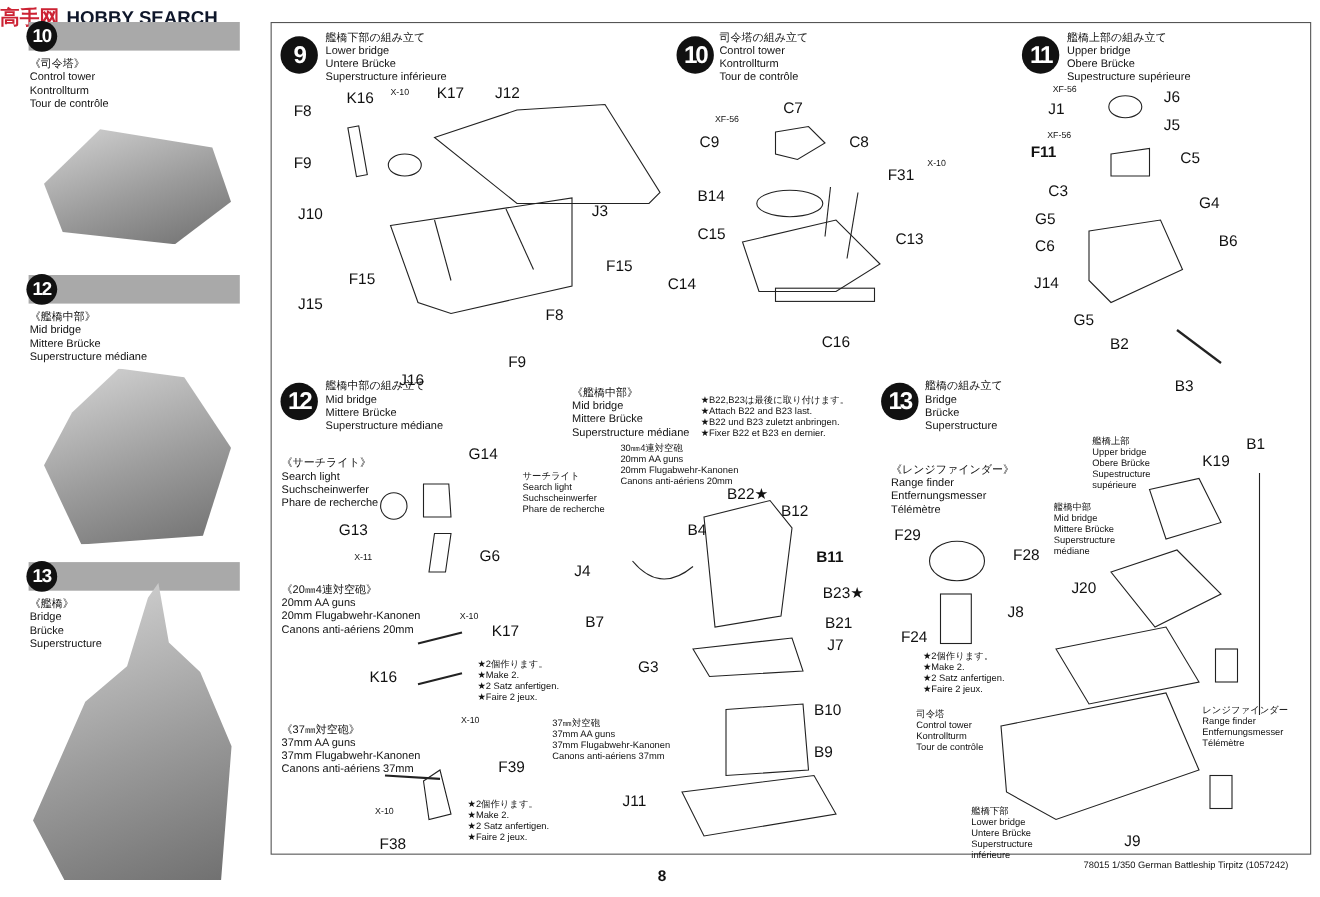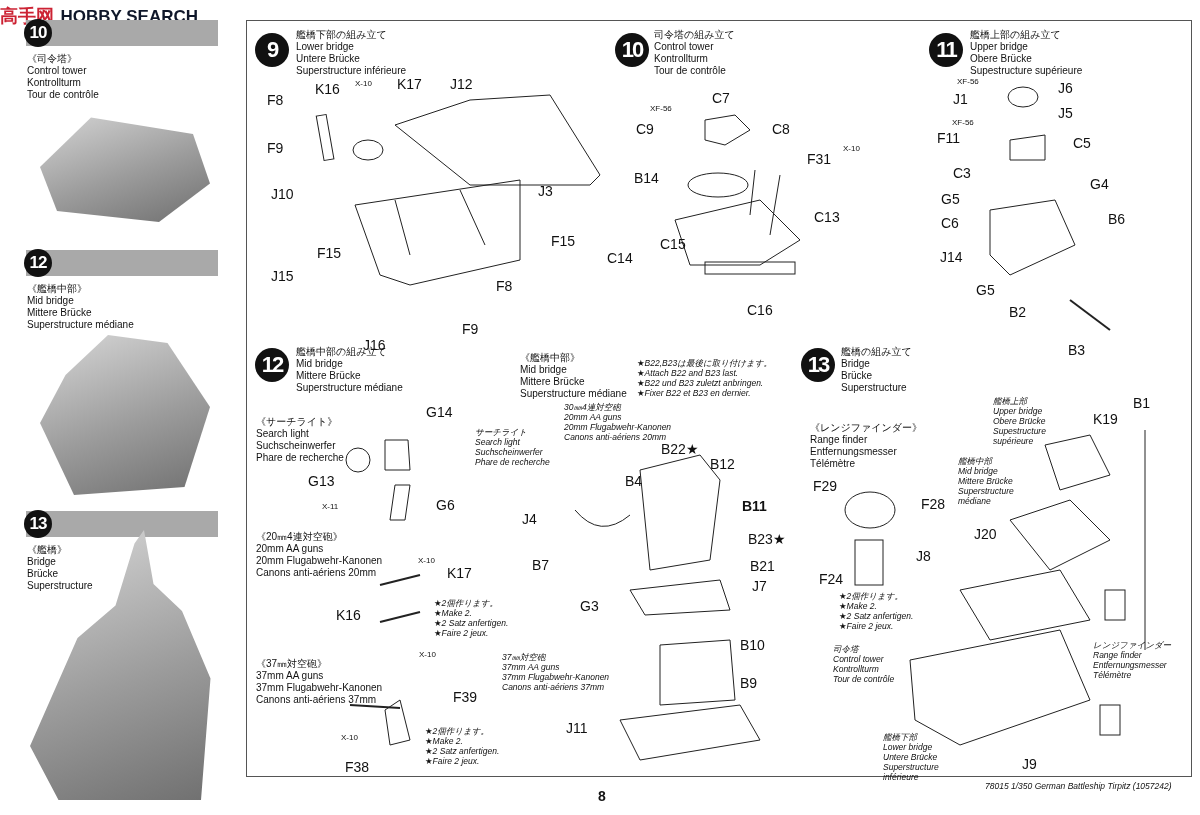--- a/index.html
+++ b/index.html
@@ -1,19 +1,19 @@
 <!DOCTYPE html>
 <html><head>
 <meta charset="utf-8">
 <style>
   html,body{margin:0;padding:0;background:#fff;}
   body{width:1200px;height:815px;position:relative;overflow:hidden;font-family:"Liberation Sans","DejaVu Sans",sans-serif;color:#111;}
   .abs{position:absolute;}
   .t{font-size:10px;line-height:12px;white-space:nowrap;}
-  .ts{font-size:8.5px;line-height:10px;white-space:nowrap;font-style:italic;}
+  .ts{font-size:8.5px;line-height:10px;white-space:nowrap;}
   .lbl{font-size:14px;line-height:15px;white-space:nowrap;}
   .lbls{font-size:8px;line-height:9px;white-space:nowrap;}
   .num{width:34px;height:34px;border-radius:50%;background:#111;color:#fff;font-weight:bold;font-size:22px;display:flex;align-items:center;justify-content:center;letter-spacing:-2px;}
   .sbar{background:#a9a9a9;height:26px;}
   .snum{width:28px;height:28px;border-radius:50%;background:#111;color:#fff;font-weight:bold;font-size:17px;display:flex;align-items:center;justify-content:center;letter-spacing:-1px;}
   .frame{border:1px solid #555;}
   .watermark{font-weight:bold;font-size:17px;color:#0f172a;}
   .wm-logo{color:#c23;font-weight:bold;font-size:18px;}
   .photo{background:linear-gradient(160deg,#d7d7d7,#9c9c9c 55%,#6f6f6f);}
   svg{position:absolute;left:0;top:0;}
@@ -136,38 +136,38 @@
   <div>Kontrollturm</div>
   <div>Tour de contrôle</div>
 </div>
 <div class="abs lbls" style="left:650px;top:104px;">XF-56</div>
 <div class="abs lbl" style="left:712px;top:91px;">C7</div>
 <div class="abs lbl" style="left:636px;top:122px;">C9</div>
 <div class="abs lbl" style="left:772px;top:122px;">C8</div>
 <div class="abs lbls" style="left:843px;top:144px;">X-10</div>
 <div class="abs lbl" style="left:807px;top:152px;">F31</div>
 <div class="abs lbl" style="left:634px;top:171px;">B14</div>
-<div class="abs lbl" style="left:660px;top:205px;margin-top:32px;">C15</div>
+<div class="abs lbl" style="left:634px;top:205px;">C15</div>
 <div class="abs lbl" style="left:814px;top:210px;">C13</div>
 <div class="abs lbl" style="left:607px;top:251px;">C14</div>
 <div class="abs lbl" style="left:747px;top:303px;">C16</div>
 
 <div class="abs num" style="left:929px;top:33px;">11</div>
 <div class="abs t" style="left:970px;top:29px;">
   <div>艦橋上部の組み立て</div>
   <div>Upper bridge</div>
   <div>Obere Brücke</div>
   <div>Supestructure supérieure</div>
 </div>
 <div class="abs lbls" style="left:957px;top:77px;">XF-56</div>
 <div class="abs lbl" style="left:1058px;top:81px;">J6</div>
 <div class="abs lbl" style="left:953px;top:92px;">J1</div>
 <div class="abs lbl" style="left:1058px;top:106px;">J5</div>
 <div class="abs lbls" style="left:952px;top:118px;">XF-56</div>
-<div class="abs lbl" style="left:937px;top:131px;">F11</div>
+<div class="abs lbl" style="left:937px;top:131px;font-weight:bold;">F11</div>
 <div class="abs lbl" style="left:1073px;top:136px;">C5</div>
 <div class="abs lbl" style="left:953px;top:166px;">C3</div>
 <div class="abs lbl" style="left:1090px;top:177px;">G4</div>
 <div class="abs lbl" style="left:941px;top:192px;">G5</div>
 <div class="abs lbl" style="left:941px;top:216px;">C6</div>
 <div class="abs lbl" style="left:1108px;top:212px;">B6</div>
 <div class="abs lbl" style="left:940px;top:250px;">J14</div>
 <div class="abs lbl" style="left:976px;top:283px;">G5</div>
 <div class="abs lbl" style="left:1009px;top:305px;">B2</div>
 <div class="abs lbl" style="left:1068px;top:343px;">B3</div>

